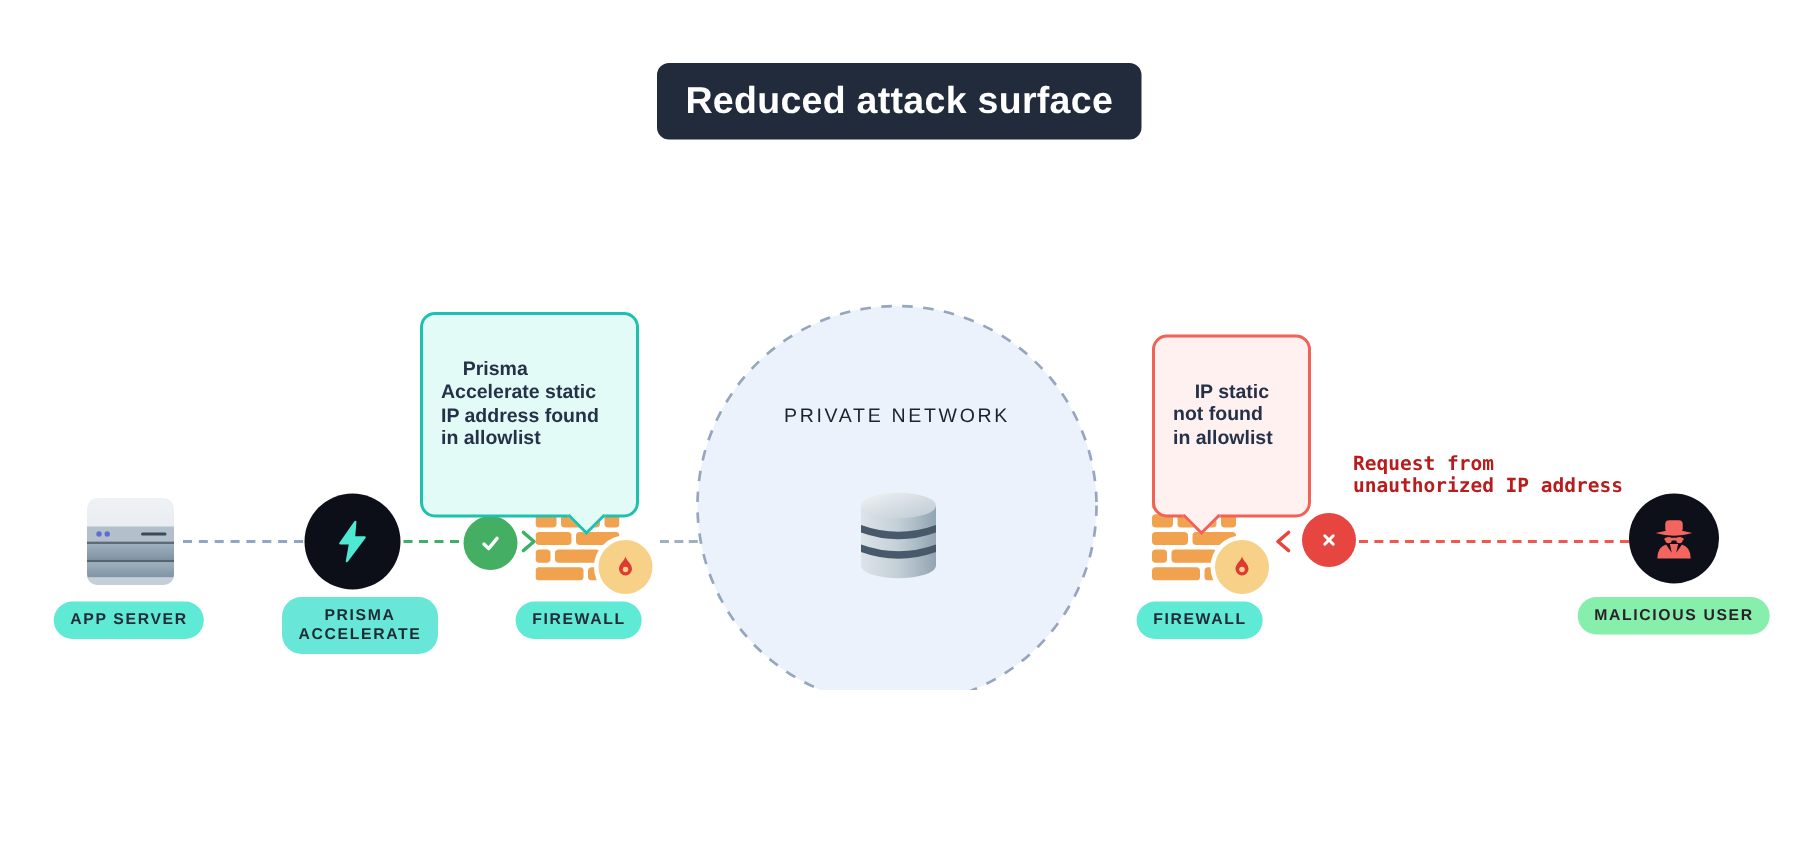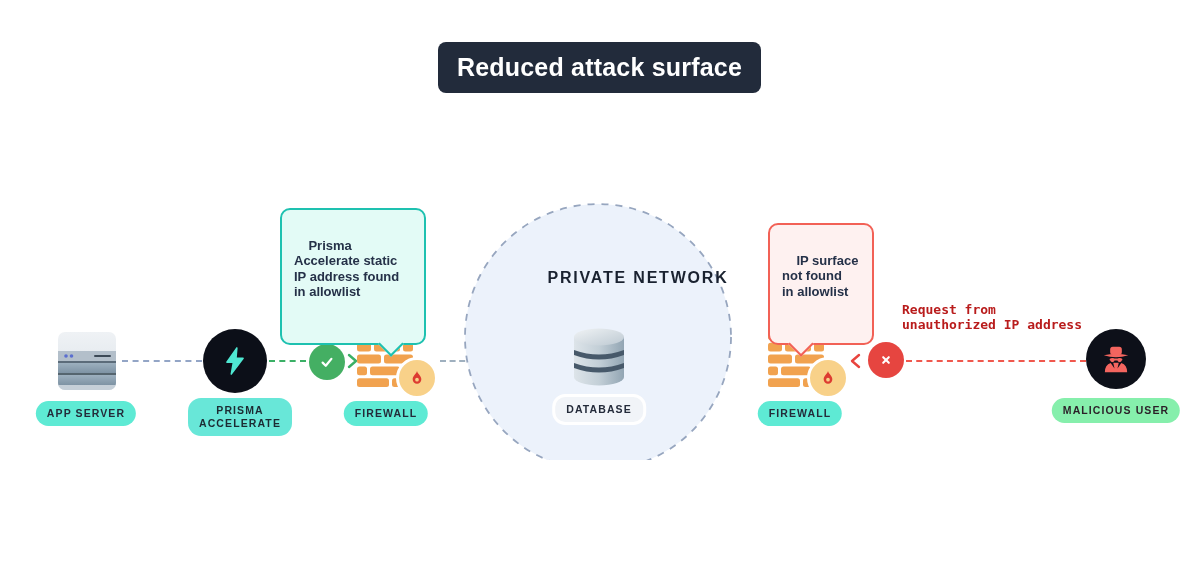--- a/index.html
+++ b/index.html
@@ -43,21 +43,21 @@
   .bubble.teal-b{background:#e3fbf6;border:2.5px solid #1ec1b0;}
   .bubble.red-b{background:#fef1f0;border:2.5px solid #f26156;}
   .bubble .tail{
     position:absolute;bottom:-10px;width:16px;height:16px;transform:rotate(45deg);
   }
   .bubble.teal-b .tail{background:#e3fbf6;border-right:2.5px solid #1ec1b0;border-bottom:2.5px solid #1ec1b0;}
   .bubble.red-b .tail{background:#fef1f0;border-right:2.5px solid #f26156;border-bottom:2.5px solid #f26156;}
   
   .network-label{
     position:absolute;left:598px;top:269px;transform:translateX(-50%);
-    font-size:16px;font-weight:bold;letter-spacing:1.8px;color:#1a2230;white-space:pre;margin-left:40px;
+    font-size:13px;font-weight:normal;letter-spacing:1.8px;color:#1a2230;white-space:pre;
   }
   .note-red{
     position:absolute;left:902px;top:303px;
     font-family:"DejaVu Sans Mono",monospace;font-weight:bold;font-size:13px;
     line-height:1.15;color:#b91c1c;white-space:pre;
   }
   .fw-wrap{position:absolute;width:80px;height:66px;}
   .fw-badge{
     position:absolute;left:39px;top:26px;width:36px;height:36px;border-radius:50%;
     background:#f8d189;border:3px solid #ffffff;display:flex;align-items:center;justify-content:center;
@@ -179,24 +179,23 @@
       <linearGradient id="dbtop" x1="0" y1="0" x2="1" y2="1">
         <stop offset="0" stop-color="#f0f3f5"></stop>
           <stop offset="1" stop-color="#bdc9d2"></stop>
       </linearGradient>
     </defs>
     <path d="M3 11 V51 A25 8.5 0 0 0 53 51 V11 Z" fill="url(#dbbody)"></path>
     <path d="M3 24 Q28 33 53 24 L53 29 Q28 38 3 29 Z" fill="#47596a"></path>
     <path d="M3 37 Q28 46 53 37 L53 42 Q28 51 3 42 Z" fill="#47596a"></path>
     <ellipse cx="28" cy="11" rx="25" ry="8.5" fill="url(#dbtop)"></ellipse>
   </svg>
-  <div class="pill db" style="left:599px;top:394px;">DATABASE</div>
 
   <div class="bubble red-b" style="left:768px;top:223px;width:78px;">
-    <span>IP surface
+    <span>IP static
 not found
 in allowlist</span>
     <div class="tail" style="left:22px;"></div>
   </div>
 
   <div class="fw-wrap" style="left:768px;top:331px;">
     <svg width="56" height="56" viewBox="0 0 56 56">
       <g fill="#f1a24f">
         <rect x="0" y="0" width="32" height="8.8" rx="2.5"></rect>
           <rect x="35" y="0" width="21" height="8.8" rx="2.5"></rect>

